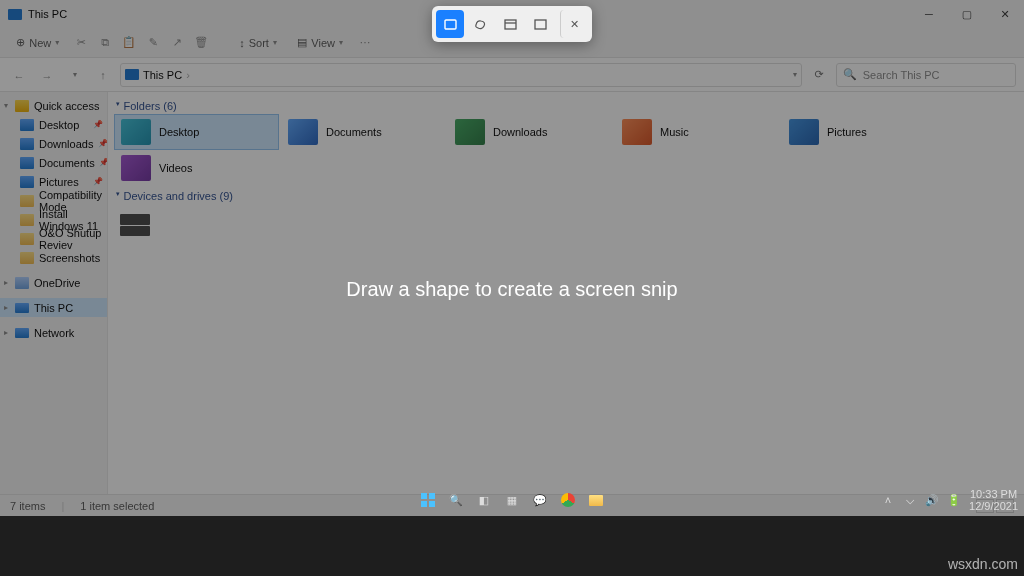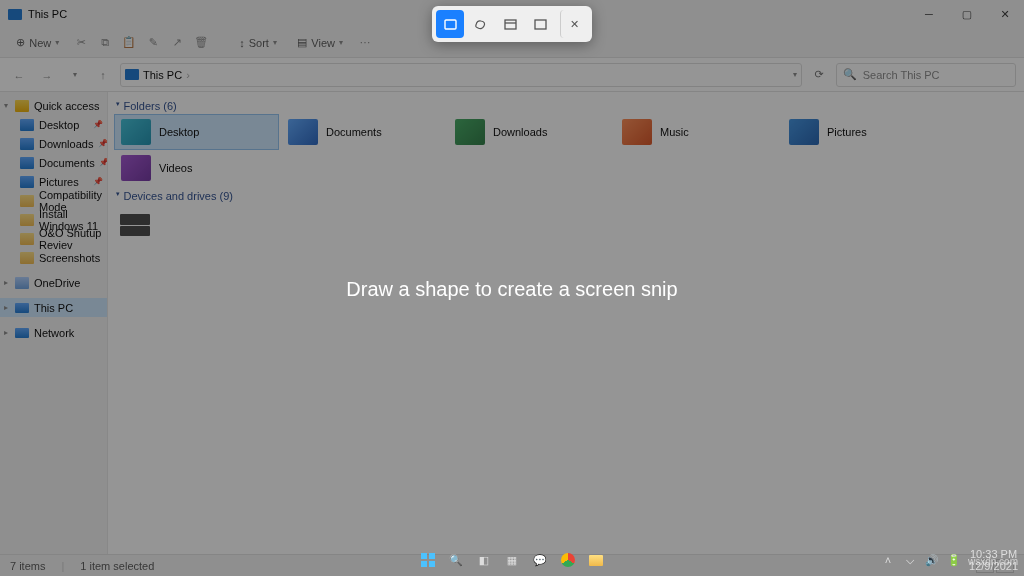--- a/index.html
+++ b/index.html
@@ -1,17 +1,17 @@
 <!DOCTYPE html>
 <html><head>
 <meta charset="utf-8">
 <style>
 *{margin:0;padding:0;box-sizing:border-box;font-family:"Segoe UI",Arial,sans-serif;font-size:11px;user-select:none}
 html,body{width:1024px;height:576px;overflow:hidden;background:#1e1e1e}
-.screen{position:relative;width:1024px;height:576px}
+.screen{position:relative;width:1024px;height:516px}
 .explorer{position:absolute;inset:0;background:#f5f5f5;display:flex;flex-direction:column}
 .titlebar{height:28px;display:flex;align-items:center;background:#f5f5f5}
 .titlebar .ico{width:14px;height:11px;background:#1976d2;margin:0 6px 0 8px;border-radius:1px}
 .win-controls{margin-left:auto;display:flex}
 .win-controls div{width:38px;height:28px;display:flex;align-items:center;justify-content:center;color:#333}
 .toolbar{height:30px;display:flex;align-items:center;gap:4px;padding:0 8px;border-bottom:1px solid #e2e2e2}
 .tool-btn{display:flex;align-items:center;gap:4px;padding:3px 8px;border-radius:3px;color:#555}
 .tool-btn .chev{font-size:8px;color:#888}
 .tool-ico{width:20px;height:20px;display:flex;align-items:center;justify-content:center;color:#888}
 .navbar{height:34px;display:flex;align-items:center;gap:6px;padding:0 8px;border-bottom:1px solid #e2e2e2;background:#fff}
@@ -63,21 +63,21 @@
 .hint{position:absolute;width:100%;top:278px;text-align:center;color:#fff;font-size:20px;font-weight:500}
 .snipbar{position:absolute;top:6px;left:50%;transform:translateX(-50%);display:flex;background:#efefef;border-radius:6px;padding:4px;gap:2px;box-shadow:0 3px 14px rgba(0,0,0,0.35)}
 .snip-btn{width:28px;height:28px;border-radius:4px;display:flex;align-items:center;justify-content:center;color:#555}
 .snip-btn.active{background:#1a80ff;color:#fff}
 .snip-close{margin-left:4px;border-left:1px solid #ccc}
 .taskbar{position:absolute;left:0;right:0;bottom:0;height:32px;display:flex;align-items:center;justify-content:center;gap:6px}
 .tb-ico{width:22px;height:22px;border-radius:3px;display:flex;align-items:center;justify-content:center;color:#ddd}
 .tray{position:absolute;right:6px;bottom:0;height:32px;display:flex;align-items:center;gap:8px;color:#ddd;font-size:9px}
 .tray-ico{width:14px;height:14px;display:flex;align-items:center;justify-content:center}
 .clock{display:flex;flex-direction:column;align-items:center;line-height:1.1}
-.watermark{position:absolute;right:6px;top:556px;font-size:10px;color:#eee;opacity:.7}
+.watermark{position:absolute;right:6px;top:556px;font-size:14px;color:#eee;opacity:.7}
 svg{display:block}
 </style>
 </head>
 <body>
 
 <div class="screen">
   <div class="explorer">
     <div class="titlebar">
       <div class="ico"></div>
       <span>This PC</span>

